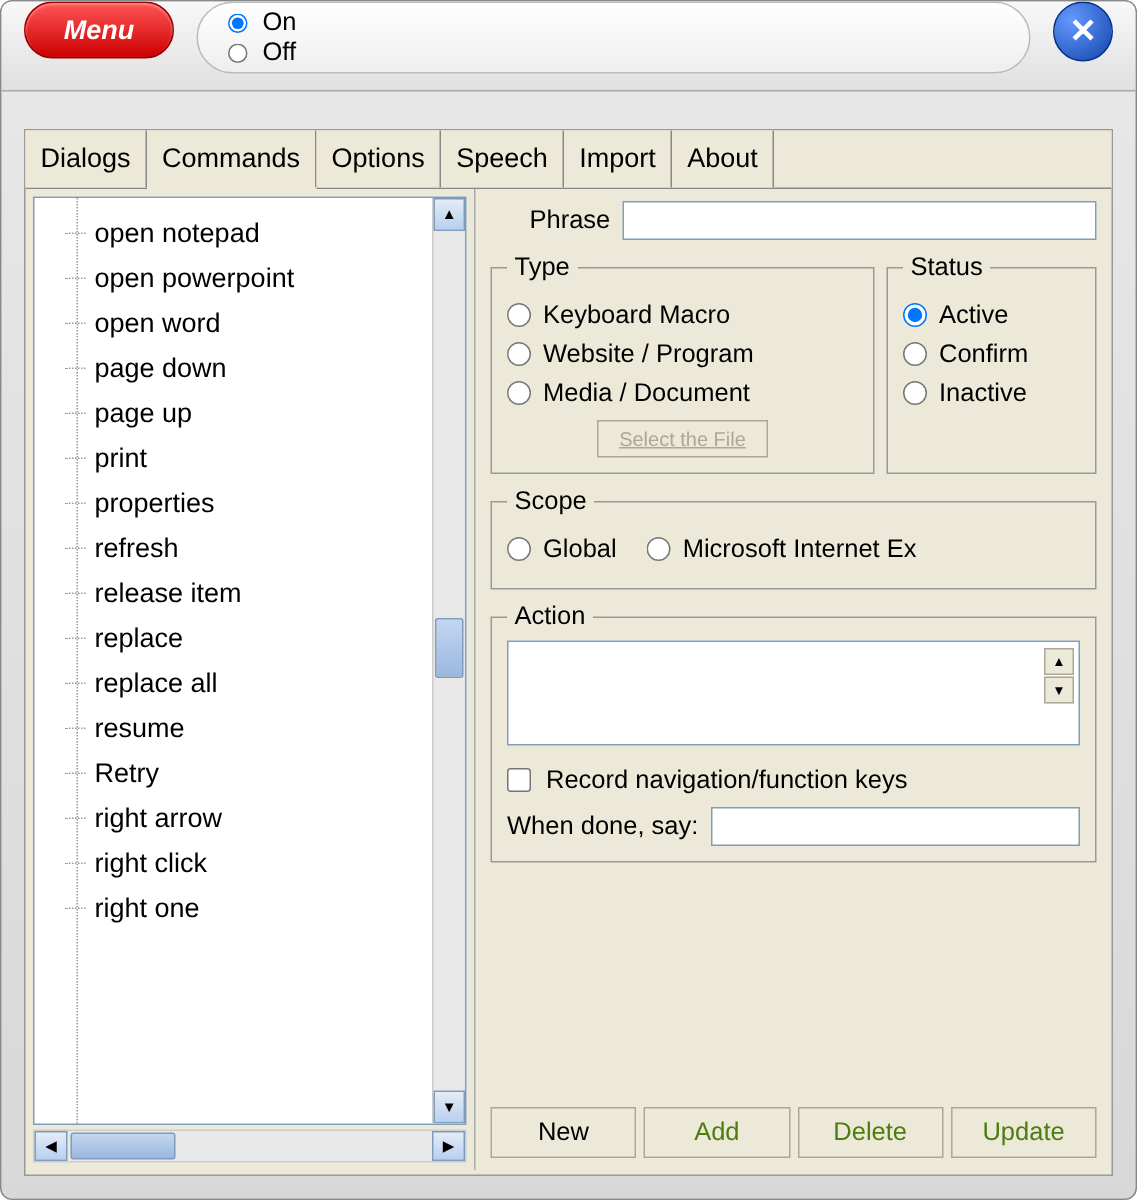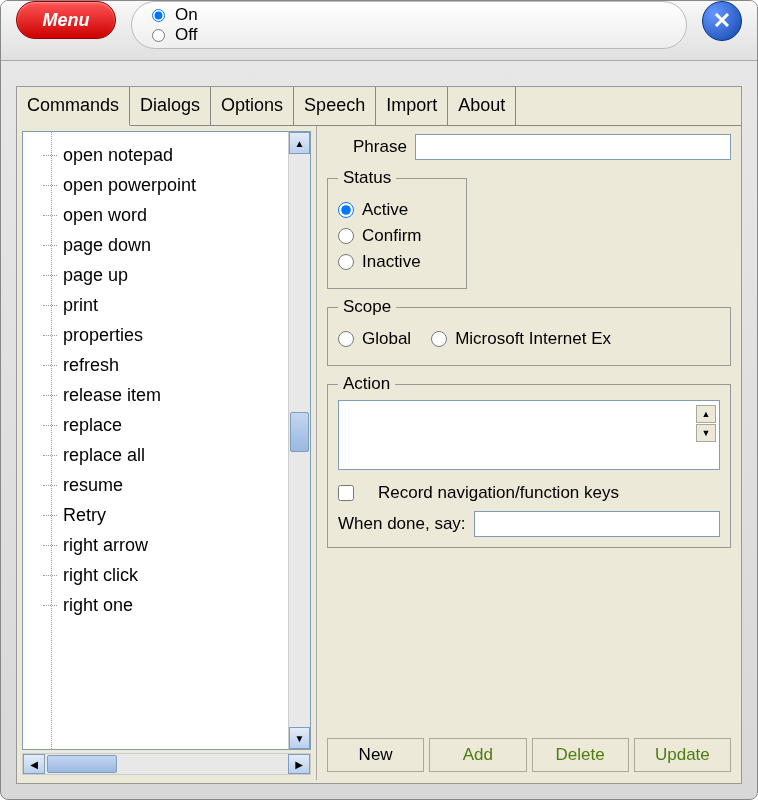--- a/index.html
+++ b/index.html
@@ -56,21 +56,21 @@
 .radio-row input { width: 16px; height: 16px; }
 
 .select-file { display: block; margin: 8px auto 0; padding: 4px 14px; background: #ece9d8; border: 1px solid #aca899; color: #aca899; text-decoration: underline; cursor: default; }
 
 .scope-fs .scope-inner { display: flex; gap: 20px; align-items: center; white-space: nowrap; overflow: hidden; }
 
 .action-fs textarea { width: 100%; height: 70px; border: 1px solid #7f9db9; resize: none; }
 .spin-wrap { position: relative; }
 .spin-btn { width: 20px; height: 18px; background: #ece9d8; border: 1px solid #aca899; font-size: 9px; display: flex; align-items: center; justify-content: center; cursor: pointer; margin: 1px 0; }
 
-.check-row { display: flex; align-items: center; gap: 24px; margin: 8px 0; }
+.check-row { display: flex; align-items: center; gap: 10px; margin: 8px 0; }
 .check-row input { width: 16px; height: 16px; }
 
 .whendone-row { display: flex; align-items: center; gap: 8px; }
 .whendone-row input { flex: 1; height: 26px; border: 1px solid #7f9db9; }
 
 .bottom-btns { position: absolute; bottom: 8px; left: 10px; right: 10px; display: flex; gap: 5px; }
 .bottom-btns button { flex: 1; height: 34px; background: #ece9d8; border: 1px solid #aca899; font-size: 17px; cursor: pointer; }
 .bottom-btns button.disabled { color: #4d7c0f; cursor: default; }
 </style>
 </head>
@@ -90,22 +90,22 @@
         <span>Off</span>
       </label>
     </div>
     <div class="close-btn">
       <span>✕</span>
     </div>
   </div>
 
   <div class="content">
     <div class="tabs-row">
+      <div class="tab">Dialogs</div>
       <div class="tab active">Commands</div>
-      <div class="tab">Dialogs</div>
       <div class="tab">Options</div>
       <div class="tab">Speech</div>
       <div class="tab">Import</div>
       <div class="tab">About</div>
     </div>
 
     <div class="tab-body">
 
       <div class="left-pane">
         <div class="tree">
@@ -151,20 +151,36 @@
       </div>
 
       <div class="right-pane">
 
         <div class="phrase-row">
           <span>Phrase</span>
           <input type="text" value="" style="">
         </div>
 
         <div class="type-status-row">
+          <fieldset class="type-fs">
+            <legend>Type</legend>
+            <label class="radio-row">
+              <input type="radio" name="type" style="">
+              <span>Keyboard Macro</span>
+            </label>
+            <label class="radio-row">
+              <input type="radio" name="type" style="">
+              <span>Website / Program</span>
+            </label>
+            <label class="radio-row">
+              <input type="radio" name="type" style="">
+              <span>Media / Document</span>
+            </label>
+            <button class="select-file" disabled="">Select the File</button>
+          </fieldset>
 
           <fieldset class="status-fs">
             <legend>Status</legend>
             <label class="radio-row">
               <input type="radio" name="status" checked="" style="">
               <span>Active</span>
             </label>
             <label class="radio-row">
               <input type="radio" name="status" style="">
               <span>Confirm</span>

